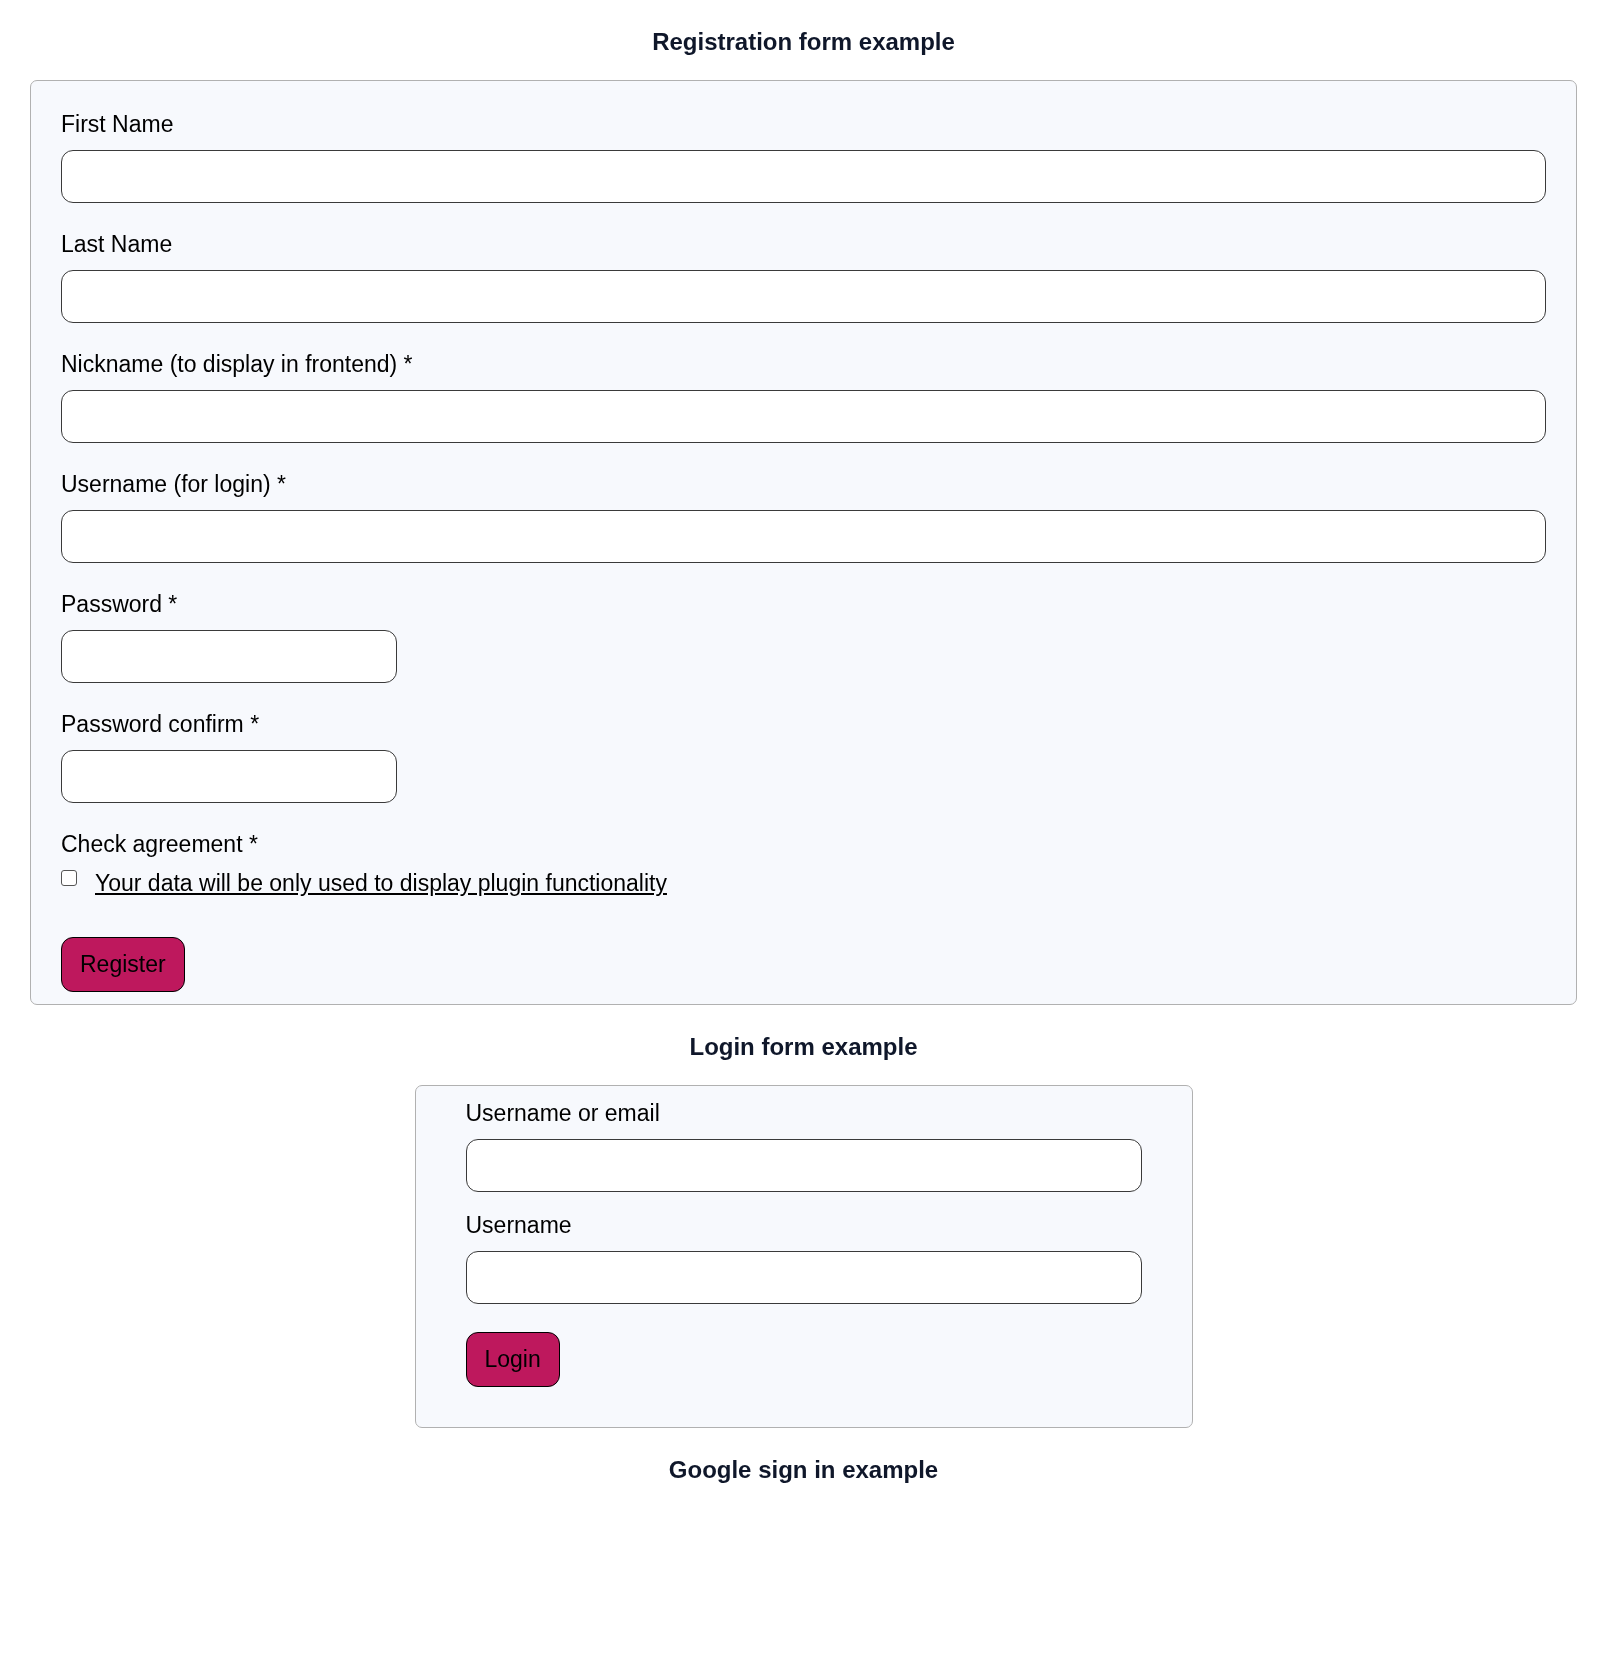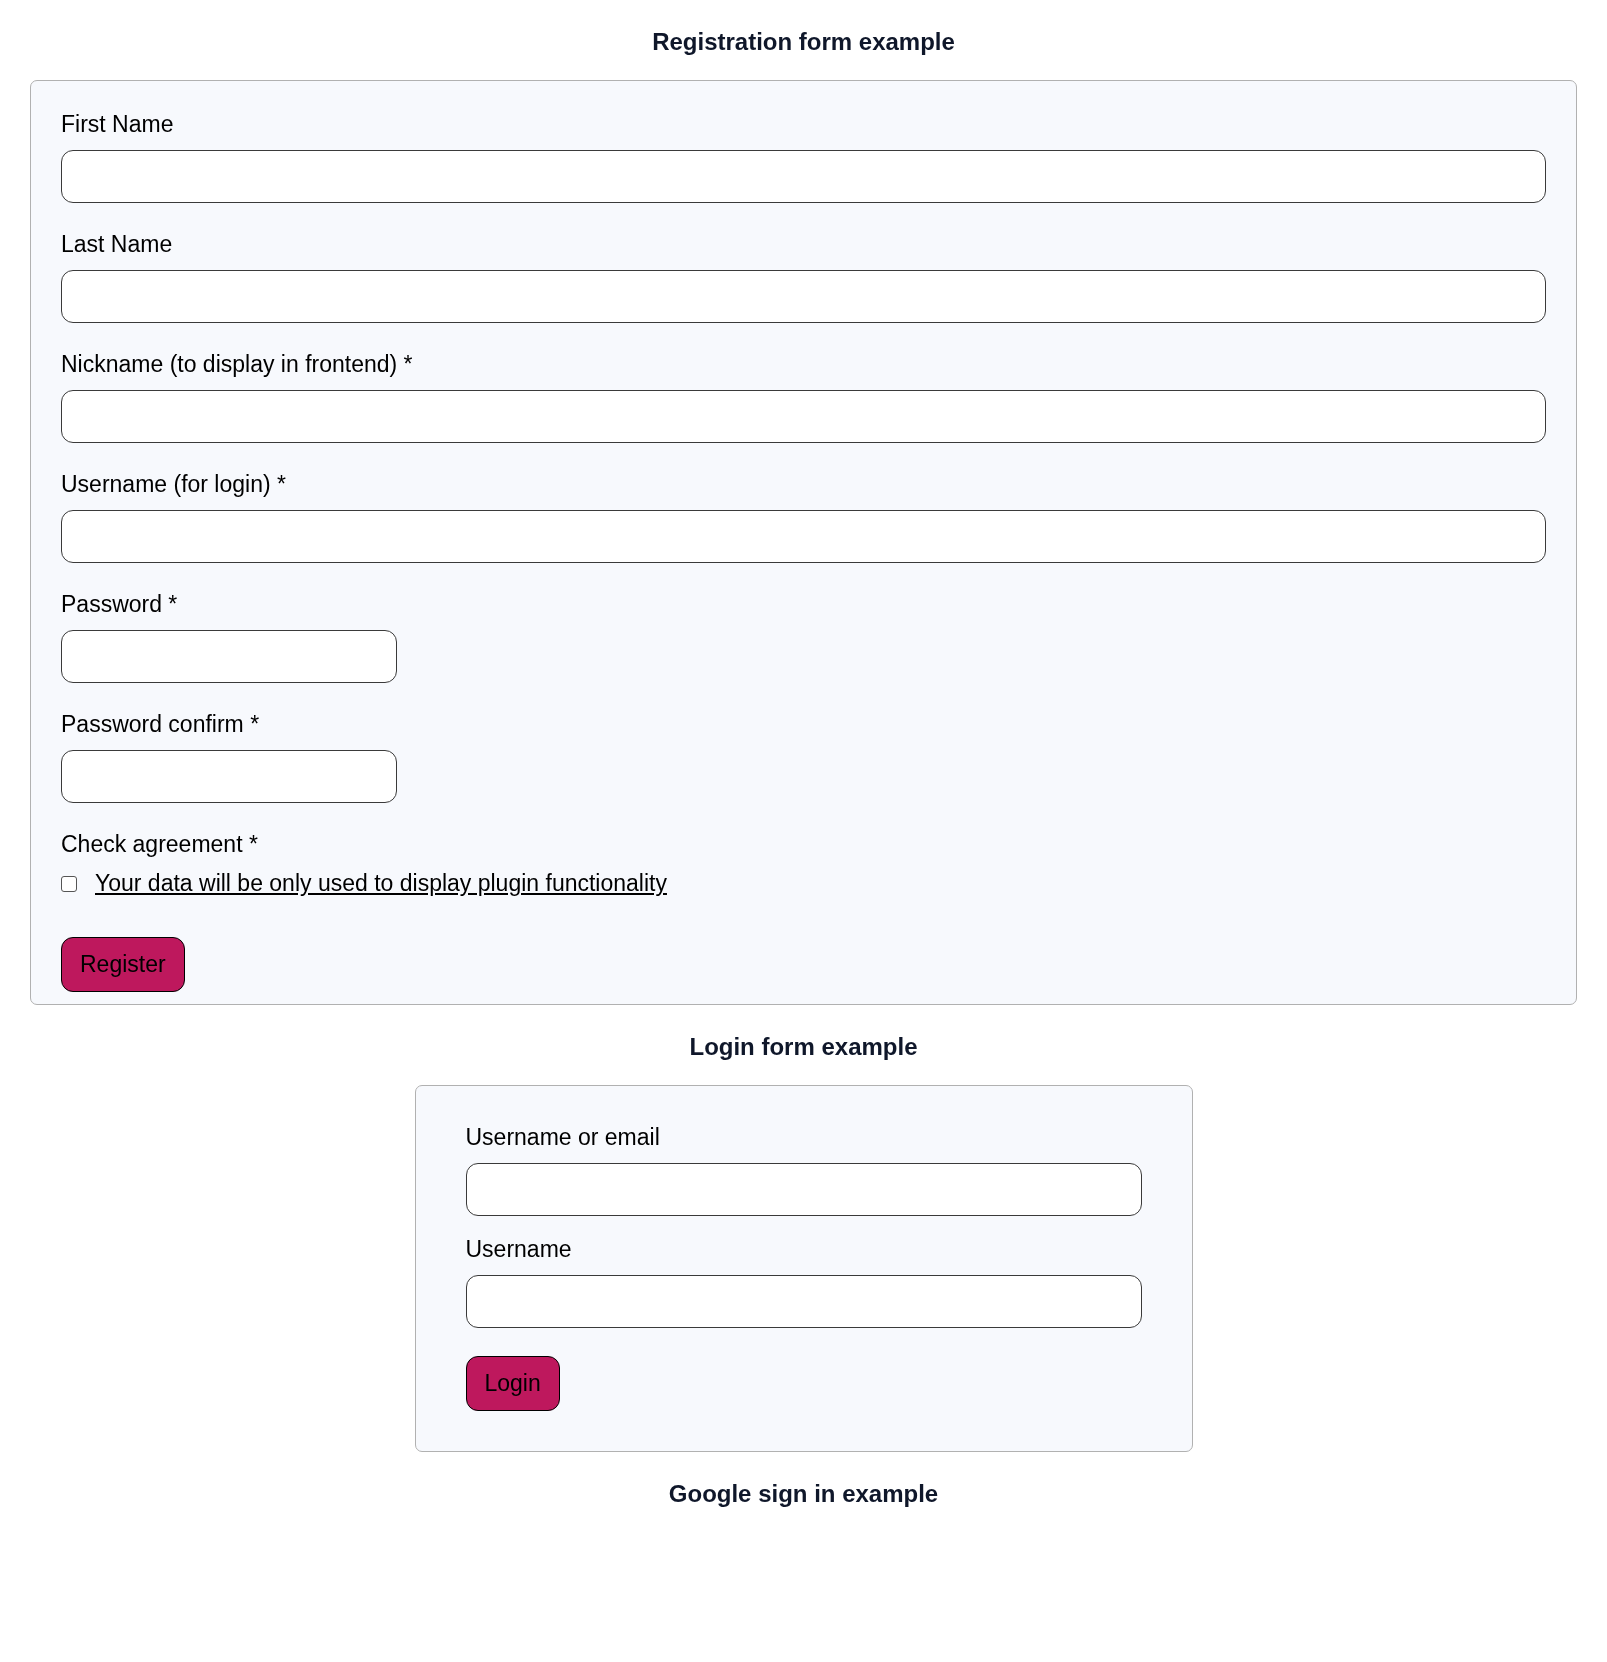--- a/index.html
+++ b/index.html
@@ -23,21 +23,21 @@
     border: 1.5px solid #b1b1b1;
     border-radius: 7px;
     padding: 30px 30px 12px 30px;
     margin-bottom: 28px;
   }
   .panel-wide { width: 100%; }
   .panel-narrow {
     width: 778px;
     margin-left: auto;
     margin-right: auto;
-    padding: 38px 50px 40px 50px;
+    padding: 14px 50px 40px 50px;
   }
   .form-row { margin-bottom: 28px; }
   .form-row-tight { margin-bottom: 20px; }
   .label {
     display: block;
     margin-bottom: 12px;
     font-size: 23px;
   }
   .text-input {
     width: 100%;
@@ -53,21 +53,21 @@
     display: inline-block;
     border: 1.5px solid #000;
     border-radius: 12px;
     background: #be185d;
     padding: 13px 18px;
     font-size: 23px;
     cursor: pointer;
   }
   .checkbox-row {
     display: flex;
-    align-items: center;
+    align-items: flex-start;
     gap: 18px;
   }
   .checkbox {
     width: 16px;
     height: 16px;
     border: 1.5px solid #555;
     border-radius: 3px;
     background: #fff;
     cursor: pointer;
   }

